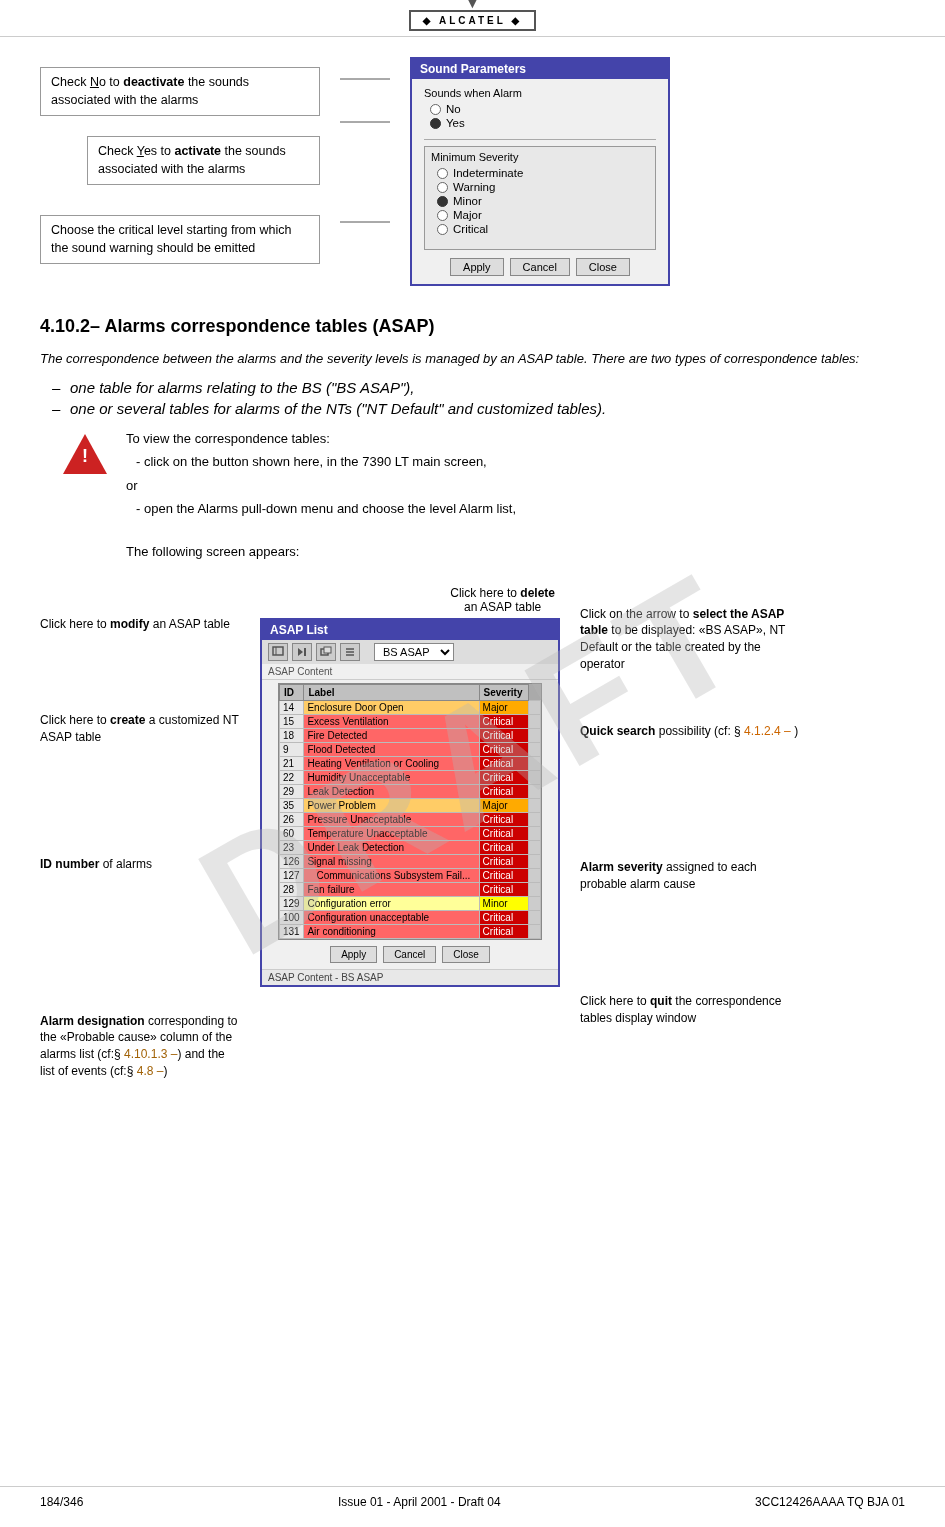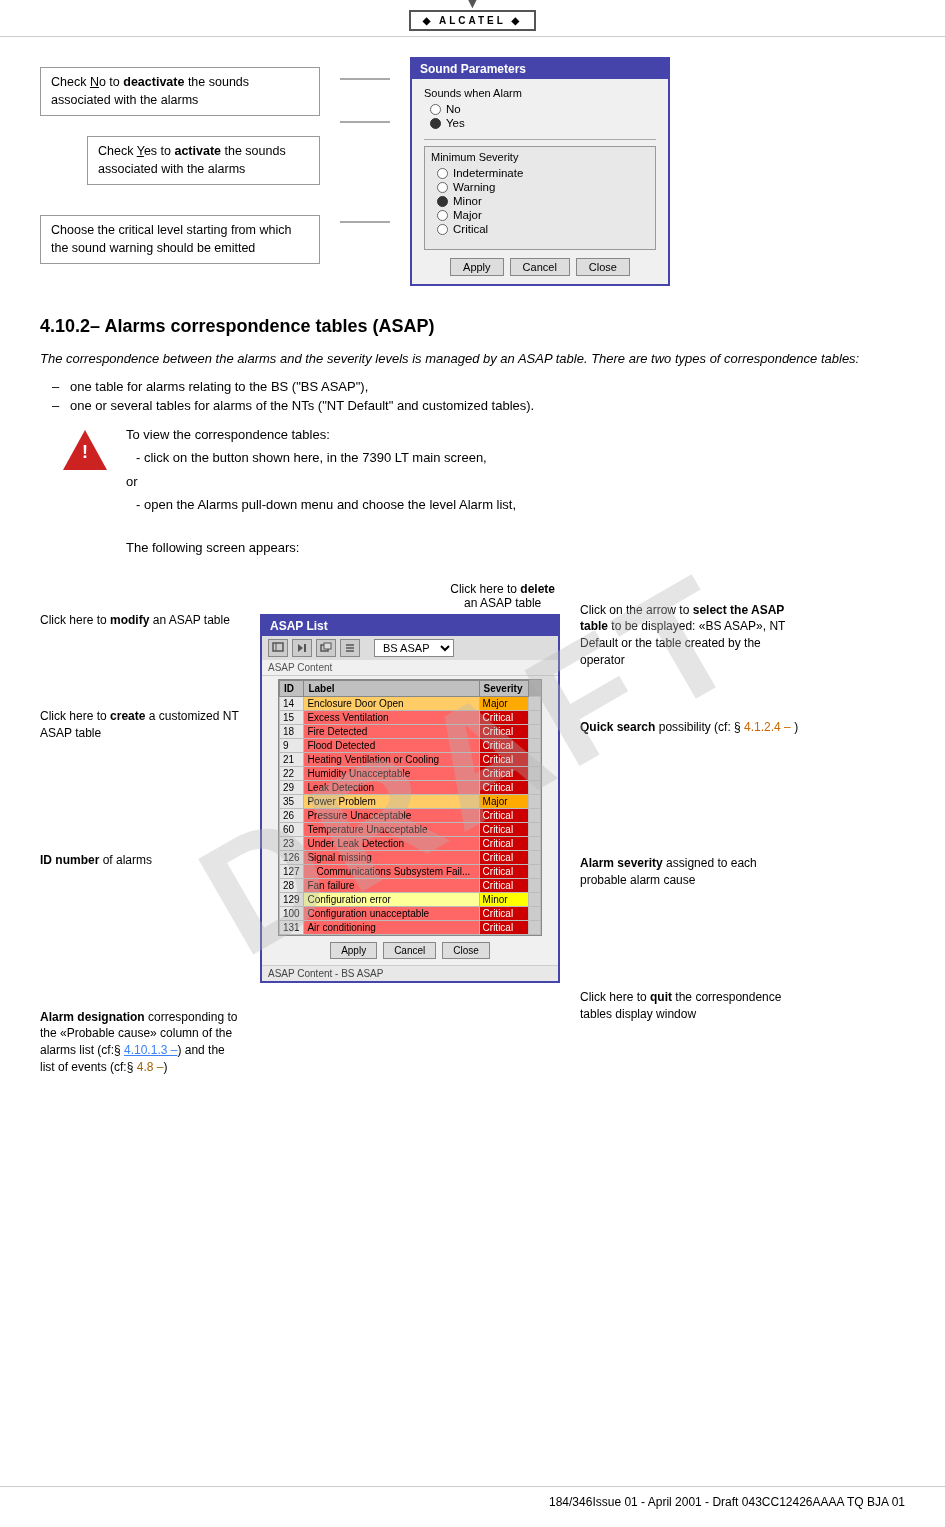--- a/index.html
+++ b/index.html
@@ -168,21 +168,22 @@
       font-size: 13px;
       line-height: 1.5;
       margin-bottom: 10px;
     }
     .bullet-list {
       list-style: none;
       padding-left: 30px;
       margin-bottom: 12px;
     }
     .bullet-list li {
-      font-size: 13px;
+      font-style: italic;
+      font-size: 15px;
       margin-bottom: 4px;
       position: relative;
     }
     .bullet-list li::before {
       content: "–";
       position: absolute;
       left: -18px;
     }
 
     
@@ -307,21 +308,21 @@
       font-weight: bold;
     }
 
     
     .footer {
       position: absolute;
       bottom: 10px;
       left: 0;
       right: 0;
       display: flex;
-      justify-content: flex-end;
+      justify-content: space-between;
       padding: 8px 40px;
       border-top: 1px solid #ccc;
       font-size: 12px;
     }
     .left-ann-item {
       font-size: 12px;
       line-height: 1.4;
       margin-bottom: 20px;
     }
     .left-ann-item strong {
@@ -465,21 +466,21 @@
         <div style="height:60px;"></div>
         <div class="left-ann-item">
           Click here to <strong>create</strong> a customized NT ASAP table
         </div>
         <div style="height:90px;"></div>
         <div class="left-ann-item">
           <strong>ID number</strong> of alarms
         </div>
         <div style="height:120px;"></div>
         <div class="left-ann-item">
-          <strong>Alarm designation</strong> corresponding to the «Probable cause» column of the alarms list (cf:§ <span style="color:#3b82f6;text-decoration:underline;">4.10.1.3 –</span>) and the list of events (cf:§ <span style="color:#a16207;">4.8 –</span>)
+          <strong>Alarm designation</strong> corresponding to the «Probable cause» column of the alarms list (cf:§ <span style="color:#a16207;">4.10.1.3 –</span>) and the list of events (cf:§ <span style="color:#a16207;">4.8 –</span>)
         </div>
       </div>
 
       <div>
 
         <div style="display:flex; justify-content:space-between; margin-bottom:4px; padding:0 10px;">
           <span style="font-size:11px;"></span>
           <div style="font-size:12px; text-align:center;">Click here to <strong>delete</strong><br>an ASAP table</div>
         </div>
 

